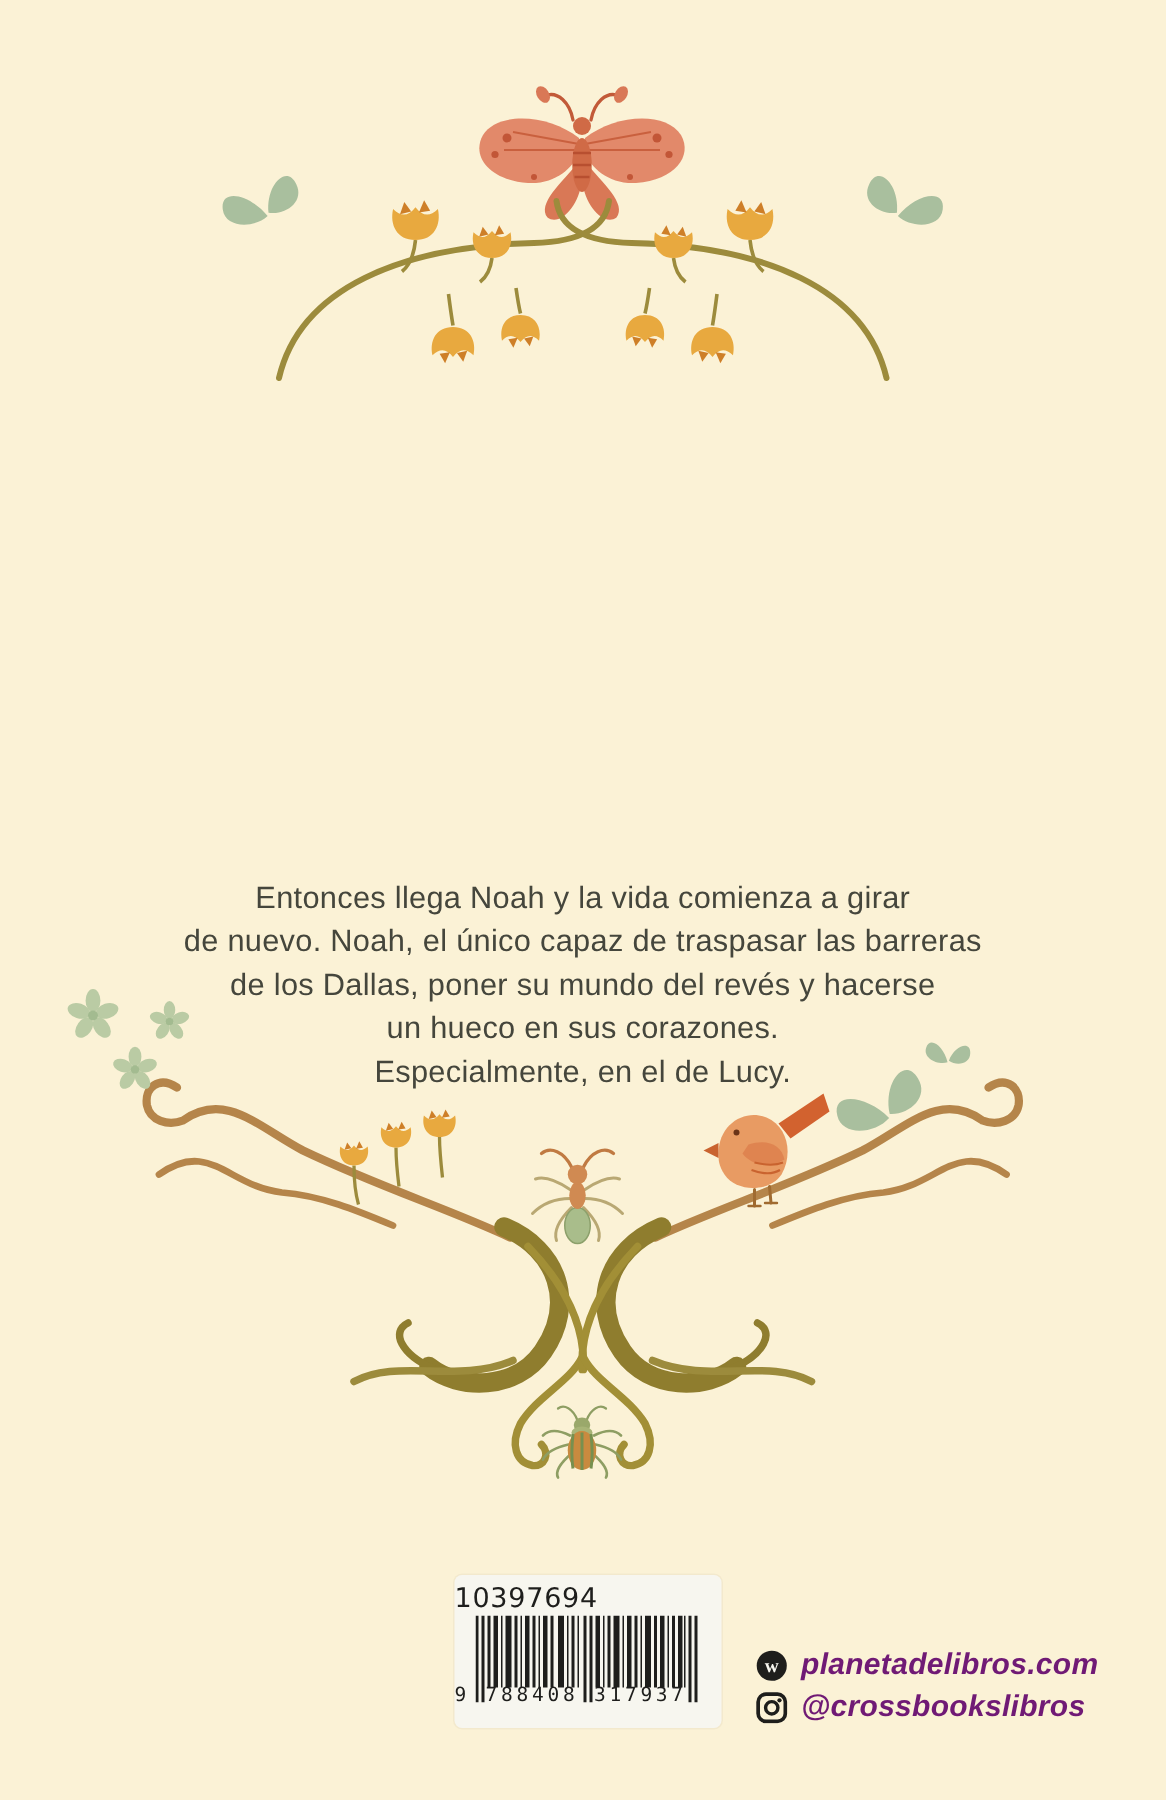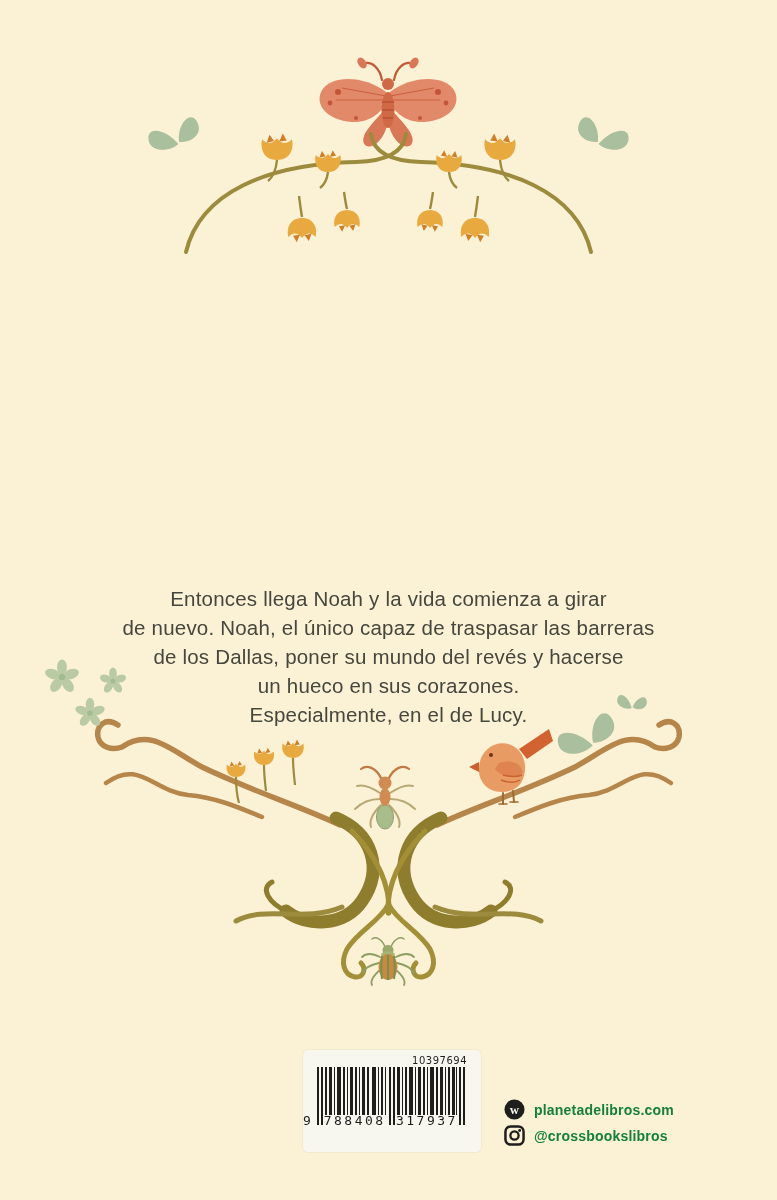--- a/index.html
+++ b/index.html
@@ -17,34 +17,34 @@
   .p1{top:268px}
   .p2{top:418px}
   .p3{top:584px}
 
   
   .barcode{
     position:absolute;left:303px;top:1050px;width:178px;height:102px;
     background:#F7F6EF;border-radius:5px;box-shadow:0 0 0 1px rgba(120,110,70,.06);
   }
   .bc-num{
-    text-align:right;padding:5px 14px 1px 0;font-size:10px;color:#1E1E1C;
+    text-align:left;padding:5px 14px 1px 0;font-size:18px;color:#1E1E1C;
     font-family:"DejaVu Sans",sans-serif;letter-spacing:.5px;
   }
   .bc-bars{display:block;margin:0 auto;}
   .bc-digits{
     margin-top:-12px;text-align:left;font-size:13px;color:#1E1E1C;
     font-family:"DejaVu Sans Mono",monospace;letter-spacing:2.5px;white-space:nowrap;
   }
 
   
   .footer{position:absolute;left:504px;top:1099px;display:flex;flex-direction:column;gap:5px;}
   .frow{display:flex;align-items:center;gap:9px;}
   .ficon{width:21px;height:21px;flex:0 0 auto;}
-  .ftext{font-size:14px;font-weight:bold;color:#15803d;letter-spacing:.2px;}
+  .ftext{font-size:20px;font-weight:bold;color:#701a75;letter-spacing:.2px;font-style:italic;}
 </style>
 </head>
 <body>
 
 <div class="cover">
 
   <svg width="0" height="0" style="position:absolute" aria-hidden="true">
     <defs>
       <g id="tulip">
         <path d="M0,0 C-11,0 -15,-9 -13,-18 C-8,-13 -4,-14 0,-19 C4,-14 8,-13 13,-18 C15,-9 11,0 0,0 Z" fill="#E8A93F"></path>

